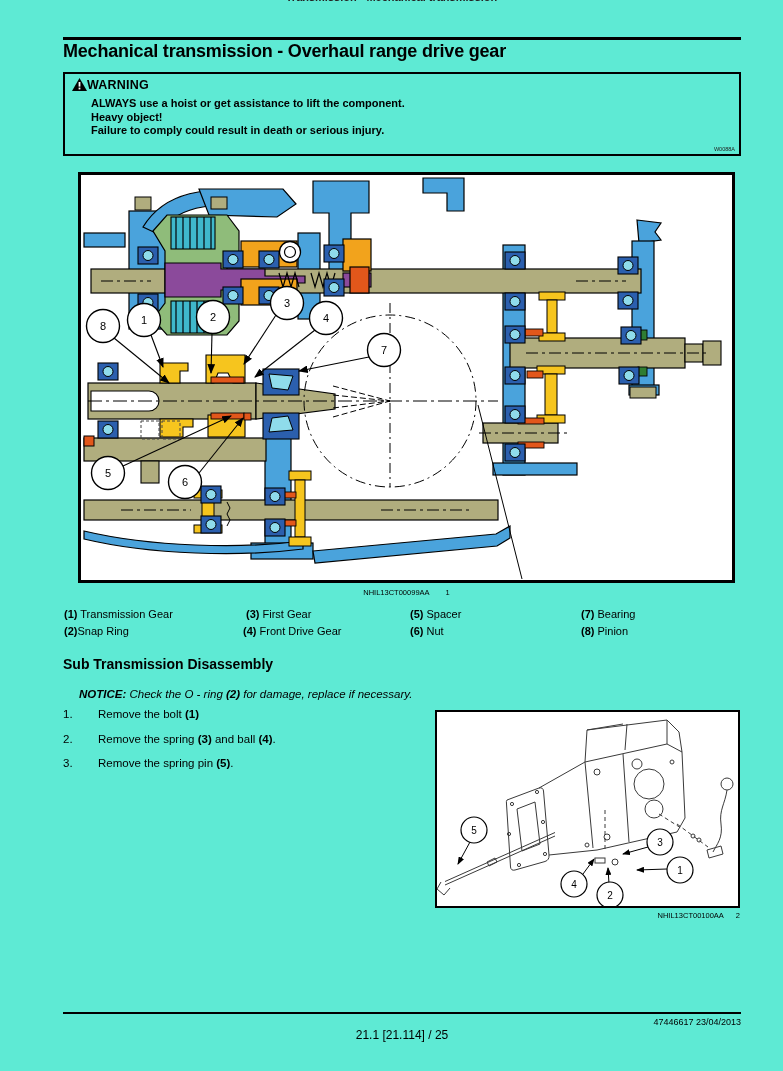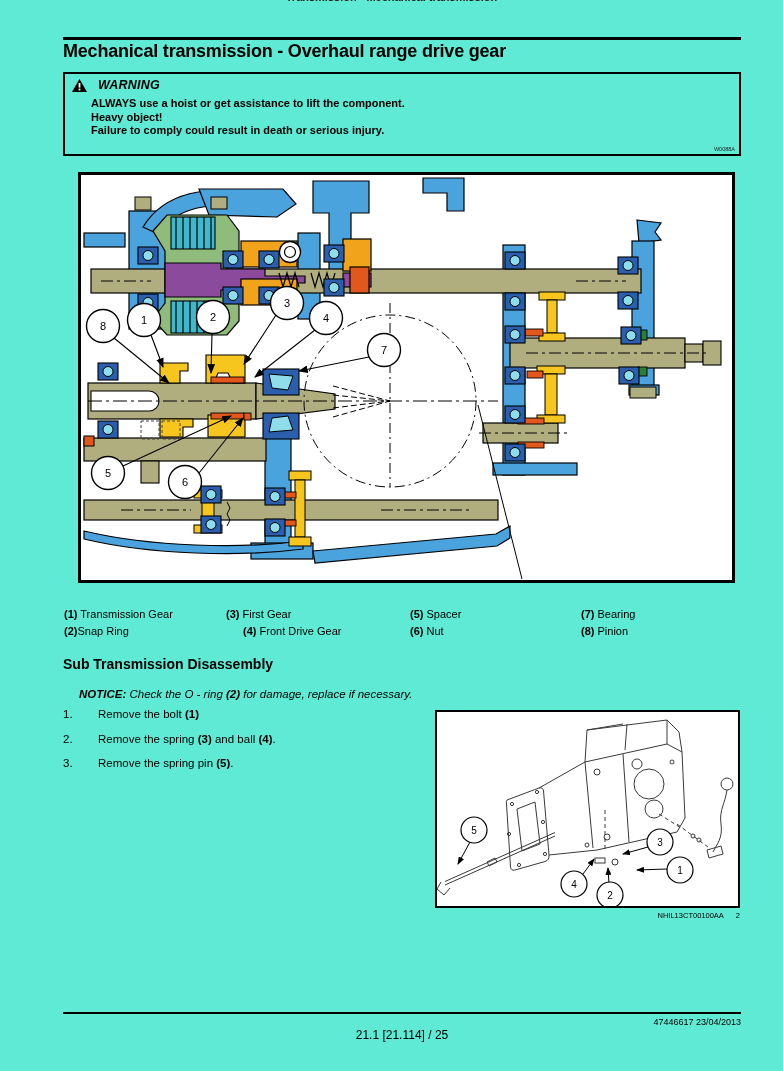--- a/index.html
+++ b/index.html
@@ -3,34 +3,34 @@
 <meta charset="utf-8">
 <style>
   html,body{margin:0;padding:0;background:#e8e8e8;}
   .page{position:relative;width:783px;height:1071px;background:#5eead4;
         font-family:"Liberation Sans",sans-serif;color:#000;overflow:hidden;margin:0 auto;}
   .top-header{position:absolute;top:-9px;left:0;width:783px;text-align:center;
         font-size:11px;font-weight:bold;color:#222;}
   .rule1{position:absolute;left:63px;top:37px;width:678px;height:3px;background:#000;}
   .page-title{position:absolute;left:63px;top:41px;font-size:18px;font-weight:bold;letter-spacing:-0.2px;}
   .warnbox{position:absolute;left:63px;top:72px;width:674px;height:80px;border:2px solid #000;}
-  .warn-head{position:absolute;left:7px;top:4px;display:flex;align-items:center;gap:11px;font-style:italic;}
+  .warn-head{position:absolute;left:7px;top:4px;display:flex;gap:0;}
   .warn-title{font-size:12.5px;font-weight:bold;letter-spacing:0.2px;}
   .warn-lines{position:absolute;left:26px;top:23px;font-size:11px;font-weight:bold;line-height:13.5px;}
   .warn-code{position:absolute;right:4px;bottom:2px;font-size:5.5px;color:#222;}
   .fig1{position:absolute;left:78px;top:172px;width:651px;height:405px;border:3px solid #000;background:#fff;}
   .fig2{position:absolute;left:435px;top:710px;width:301px;height:194px;border:2px solid #000;background:#fff;}
   .caption{font-size:7.5px;color:#000;}
   .cap1{position:absolute;left:78px;top:588px;width:657px;text-align:center;}
   .cap2{position:absolute;left:435px;top:911px;width:305px;text-align:right;}
   .cap-gap{display:inline-block;width:16px;}
   .legend-item{position:absolute;font-size:11px;white-space:pre;}
   .legend-item b{font-weight:bold;}
   .lg0{left:64px;top:608px;}  .lg1{left:64px;top:625px;}
-  .lg2{left:226px;top:608px;} .lg3{left:243px;top:625px;}
+  .lg2{left:246px;top:608px;} .lg3{left:243px;top:625px;}
   .lg4{left:410px;top:608px;} .lg5{left:410px;top:625px;}
   .lg6{left:581px;top:608px;} .lg7{left:581px;top:625px;}
   .sec-heading{position:absolute;left:63px;top:656px;font-size:14px;font-weight:bold;}
   .notice{position:absolute;left:63px;top:688px;font-size:11.5px;font-style:italic;margin-left:16px;}
   .notice .nlabel{font-weight:bold;}
   .notice .b{font-weight:bold;}
   .step{position:absolute;font-size:11.5px;}
   .step .b{font-weight:bold;}
   .step-num{position:absolute;left:0;}
   .step-text{position:absolute;left:35px;white-space:nowrap;}
@@ -261,20 +261,23 @@
       <circle cx="303" cy="175" r="16.5" fill="#fff" stroke="#000" stroke-width="1.4"></circle>
       <text class="co" x="303" y="179">7</text>
       <circle cx="27" cy="298" r="16.5" fill="#fff" stroke="#000" stroke-width="1.4"></circle>
       <text class="co" x="27" y="302">5</text>
       <circle cx="104" cy="307" r="16.5" fill="#fff" stroke="#000" stroke-width="1.4"></circle>
       <text class="co" x="104" y="311">6</text>
     </g>
   </svg>
   </div>
 
+  <div class="caption cap1">
+    <span>NHIL13CT00099AA</span><span class="cap-gap"></span><span>1</span>
+  </div>
 
   <div class="legend-item lg0"><b>(1)</b><span> Transmission Gear</span></div>
   <div class="legend-item lg1"><b>(2)</b><span>Snap Ring</span></div>
   <div class="legend-item lg2"><b>(3)</b><span> First Gear</span></div>
   <div class="legend-item lg3"><b>(4)</b><span> Front Drive Gear</span></div>
   <div class="legend-item lg4"><b>(5)</b><span> Spacer</span></div>
   <div class="legend-item lg5"><b>(6)</b><span> Nut</span></div>
   <div class="legend-item lg6"><b>(7)</b><span> Bearing</span></div>
   <div class="legend-item lg7"><b>(8)</b><span> Pinion</span></div>
 

